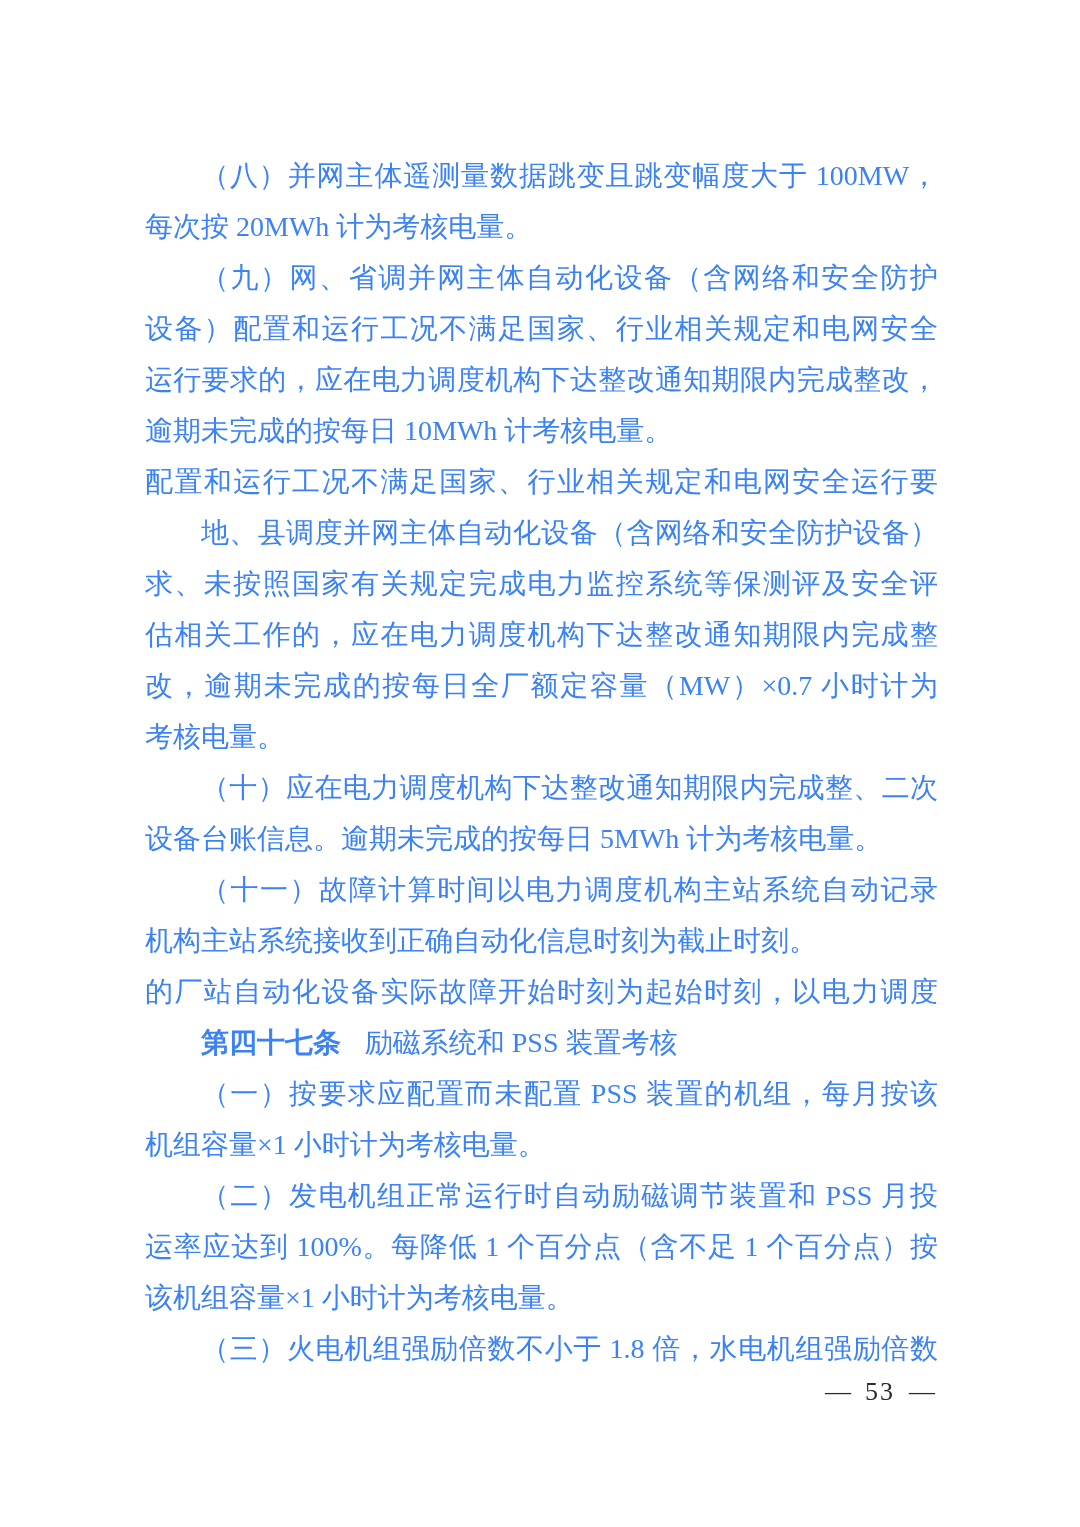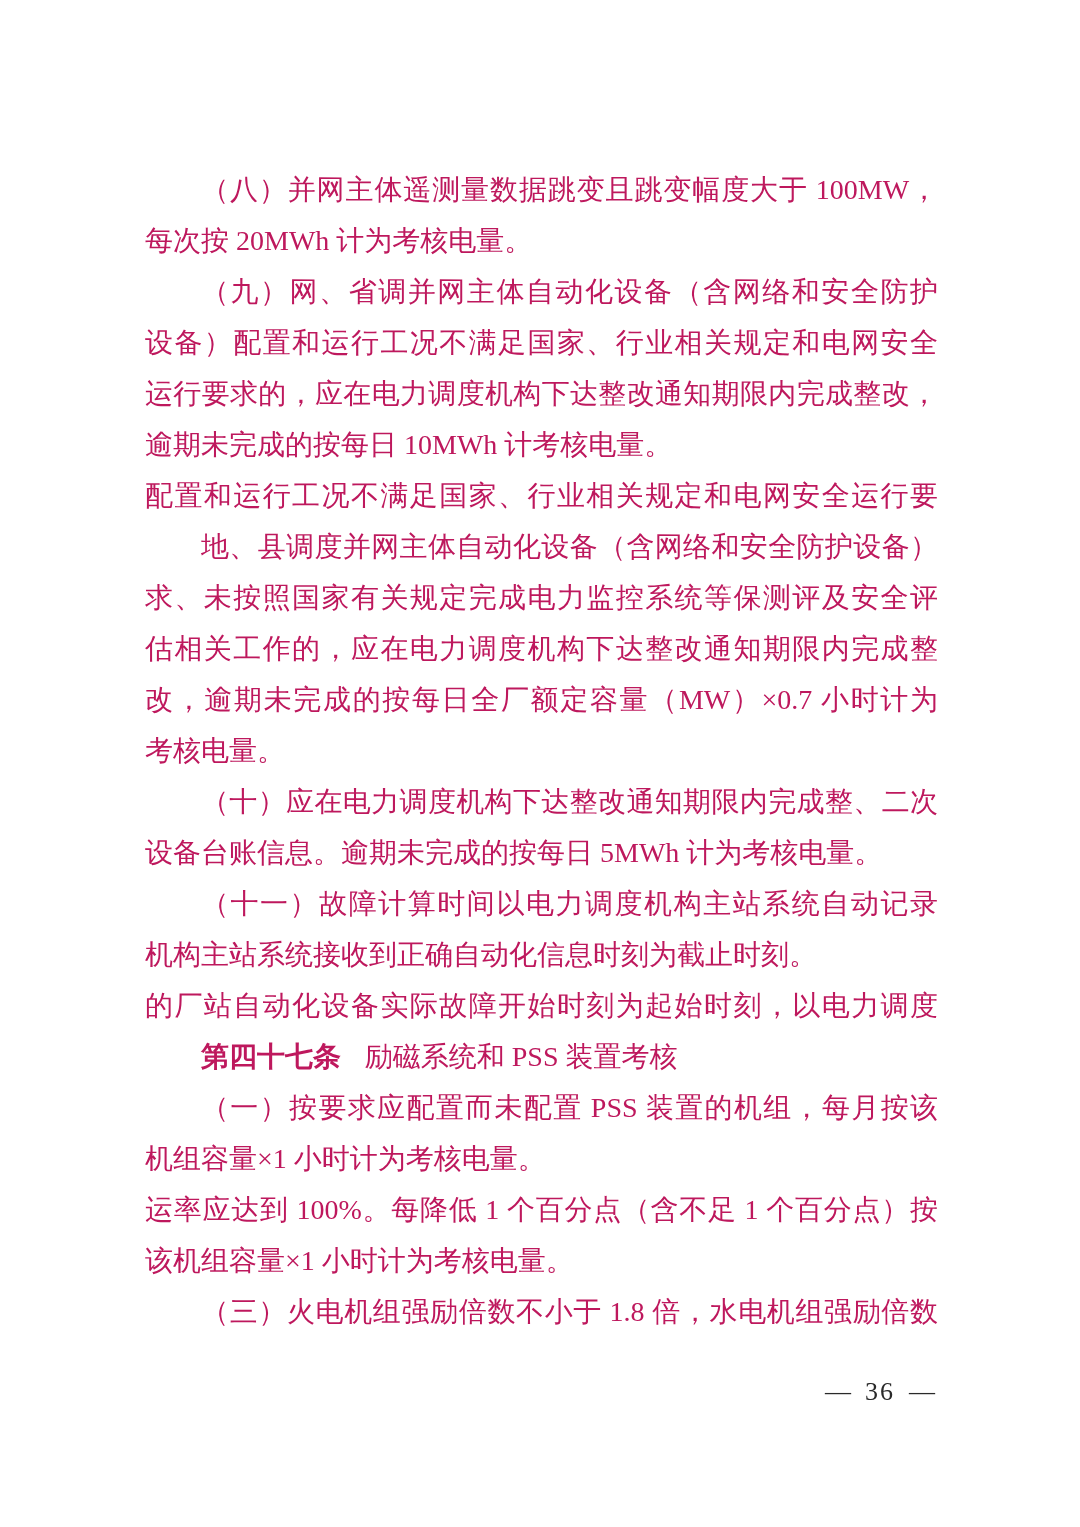--- a/index.html
+++ b/index.html
@@ -16,23 +16,23 @@
   .page {
     position: absolute;
     left: 0; top: 0;
     width: 1080px;
     height: 1527px;
     background: #ffffff;
   }
   .doc {
     position: absolute;
     left: 145px;
-    top: 164px;
+    top: 150px;
     width: 793px;
-    color: #be185d;
+    color: #3b82f6;
     font-size: 28px;
     line-height: 51px;
   }
   .paragraph { margin: 0; }
   .line {
     height: 51px;
     white-space: pre-wrap;
   }
   .line.first { text-indent: 2em; }
   .line.fill {
@@ -86,25 +86,26 @@
         <div class="line fill">的厂站自动化设备实际故障开始时刻为起始时刻，以电力调度</div>
       </div>
       <div class="paragraph heading">
         <div class="line first"><span class="article-label">第四十七条</span><span class="article-title">励磁系统和 PSS 装置考核</span></div>
       </div>
       <div class="paragraph">
         <div class="line first fill">（一）按要求应配置而未配置 PSS 装置的机组，每月按该</div>
         <div class="line">机组容量×1 小时计为考核电量。</div>
       </div>
       <div class="paragraph">
+        <div class="line first fill">（二）发电机组正常运行时自动励磁调节装置和 PSS 月投</div>
         <div class="line fill">运率应达到 100%。每降低 1 个百分点（含不足 1 个百分点）按</div>
         <div class="line">该机组容量×1 小时计为考核电量。</div>
       </div>
       <div class="paragraph">
         <div class="line first fill">（三）火电机组强励倍数不小于 1.8 倍，水电机组强励倍数</div>
       </div>
     </div>
 
   <div class="footer">
-    <span>—</span><span class="num">36</span><span>—</span>
+    <span>—</span><span class="num">53</span><span>—</span>
   </div>
 
 </div>
 
 </body></html>

